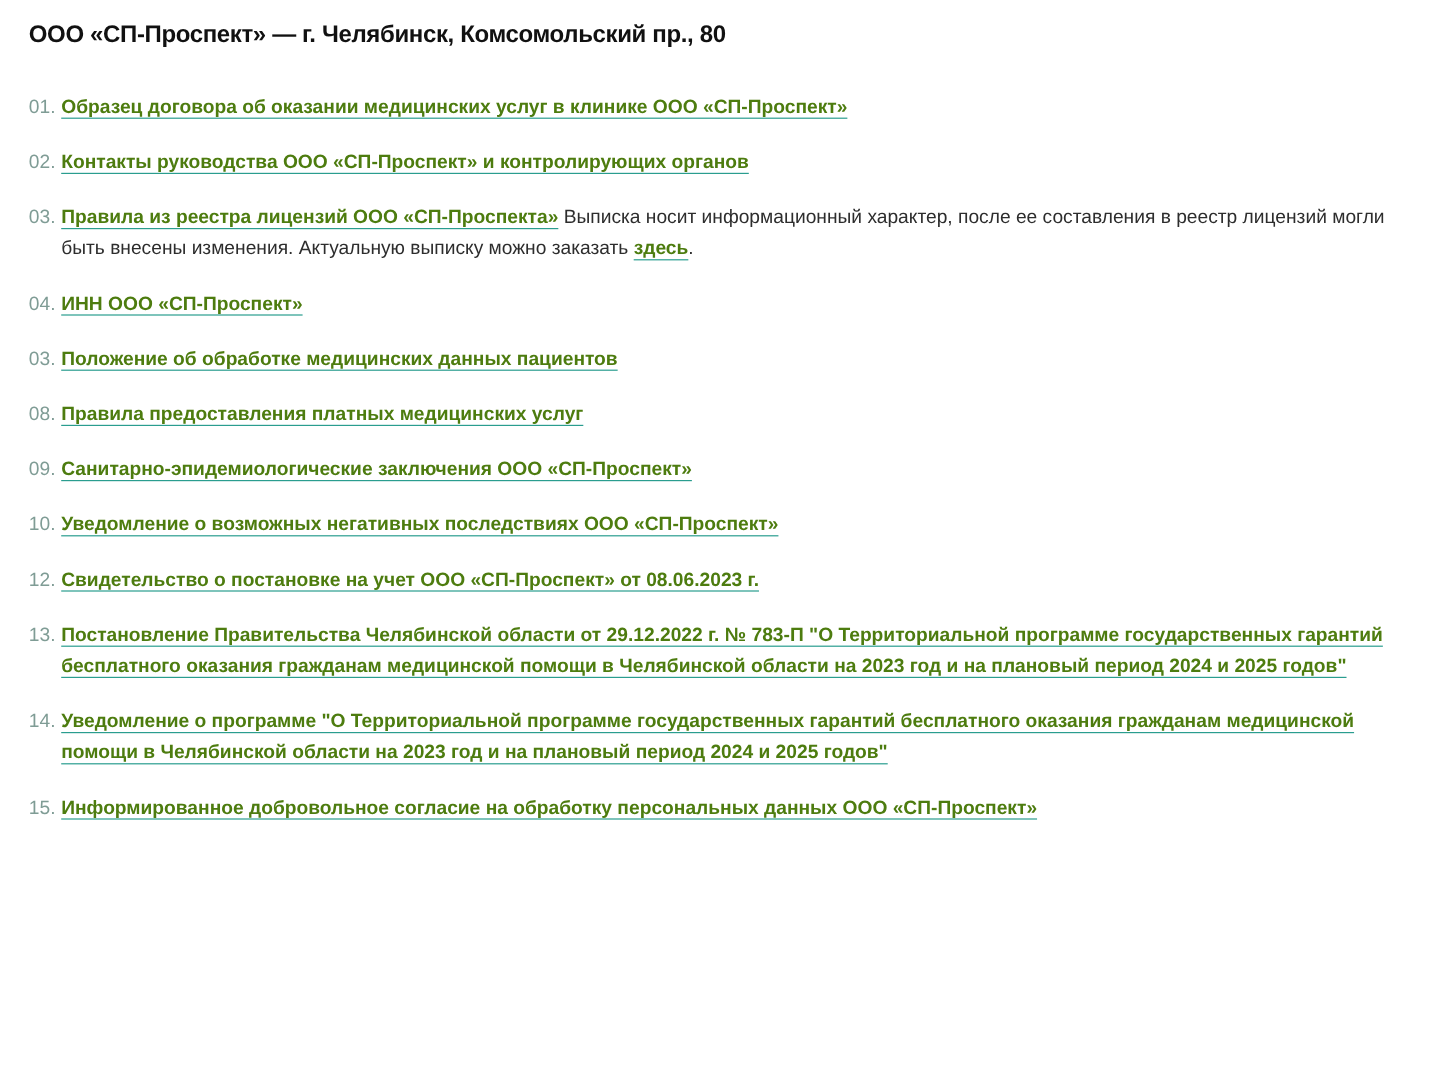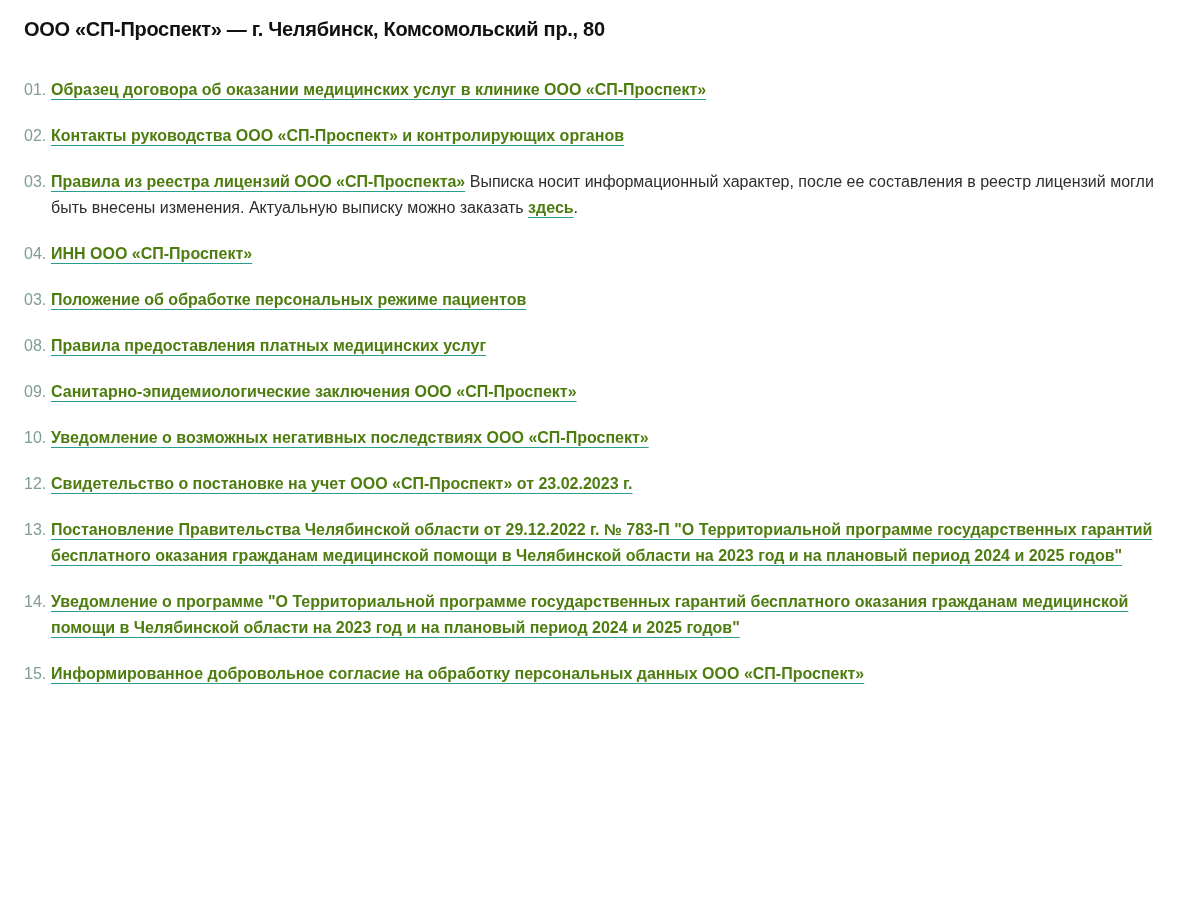--- a/index.html
+++ b/index.html
@@ -72,37 +72,37 @@
       <li class="doc-item">
         <span class="item-number">03.</span>
         <span class="item-text"><a class="doc-link">Правила из реестра лицензий ООО «СП-Проспекта»</a><span class="plain-text"> Выписка носит информационный характер, после ее составления в реестр лицензий могли быть внесены изменения. Актуальную выписку можно заказать </span><a class="doc-link">здесь</a><span class="plain-text">.</span></span>
       </li>
       <li class="doc-item">
         <span class="item-number">04.</span>
         <span class="item-text"><a class="doc-link">ИНН ООО «СП-Проспект»</a></span>
       </li>
       <li class="doc-item">
         <span class="item-number">03.</span>
-        <span class="item-text"><a class="doc-link">Положение об обработке персональных режиме пациентов</a></span>
+        <span class="item-text"><a class="doc-link">Положение об обработке медицинских данных пациентов</a></span>
       </li>
       <li class="doc-item">
         <span class="item-number">08.</span>
         <span class="item-text"><a class="doc-link">Правила предоставления платных медицинских услуг</a></span>
       </li>
       <li class="doc-item">
         <span class="item-number">09.</span>
         <span class="item-text"><a class="doc-link">Санитарно-эпидемиологические заключения ООО «СП-Проспект»</a></span>
       </li>
       <li class="doc-item">
         <span class="item-number">10.</span>
         <span class="item-text"><a class="doc-link">Уведомление о возможных негативных последствиях ООО «СП-Проспект»</a></span>
       </li>
       <li class="doc-item">
         <span class="item-number">12.</span>
-        <span class="item-text"><a class="doc-link">Свидетельство о постановке на учет ООО «СП-Проспект» от 23.02.2023 г.</a></span>
+        <span class="item-text"><a class="doc-link">Свидетельство о постановке на учет ООО «СП-Проспект» от 08.06.2023 г.</a></span>
       </li>
       <li class="doc-item">
         <span class="item-number">13.</span>
         <span class="item-text"><a class="doc-link">Постановление Правительства Челябинской области от 29.12.2022 г. № 783-П "О Территориальной программе государственных гарантий бесплатного оказания гражданам медицинской помощи в Челябинской области на 2023 год и на плановый период 2024 и 2025 годов"</a></span>
       </li>
       <li class="doc-item">
         <span class="item-number">14.</span>
         <span class="item-text"><a class="doc-link">Уведомление о программе "О Территориальной программе государственных гарантий бесплатного оказания гражданам медицинской помощи в Челябинской области на 2023 год и на плановый период 2024 и 2025 годов"</a></span>
       </li>
       <li class="doc-item">

